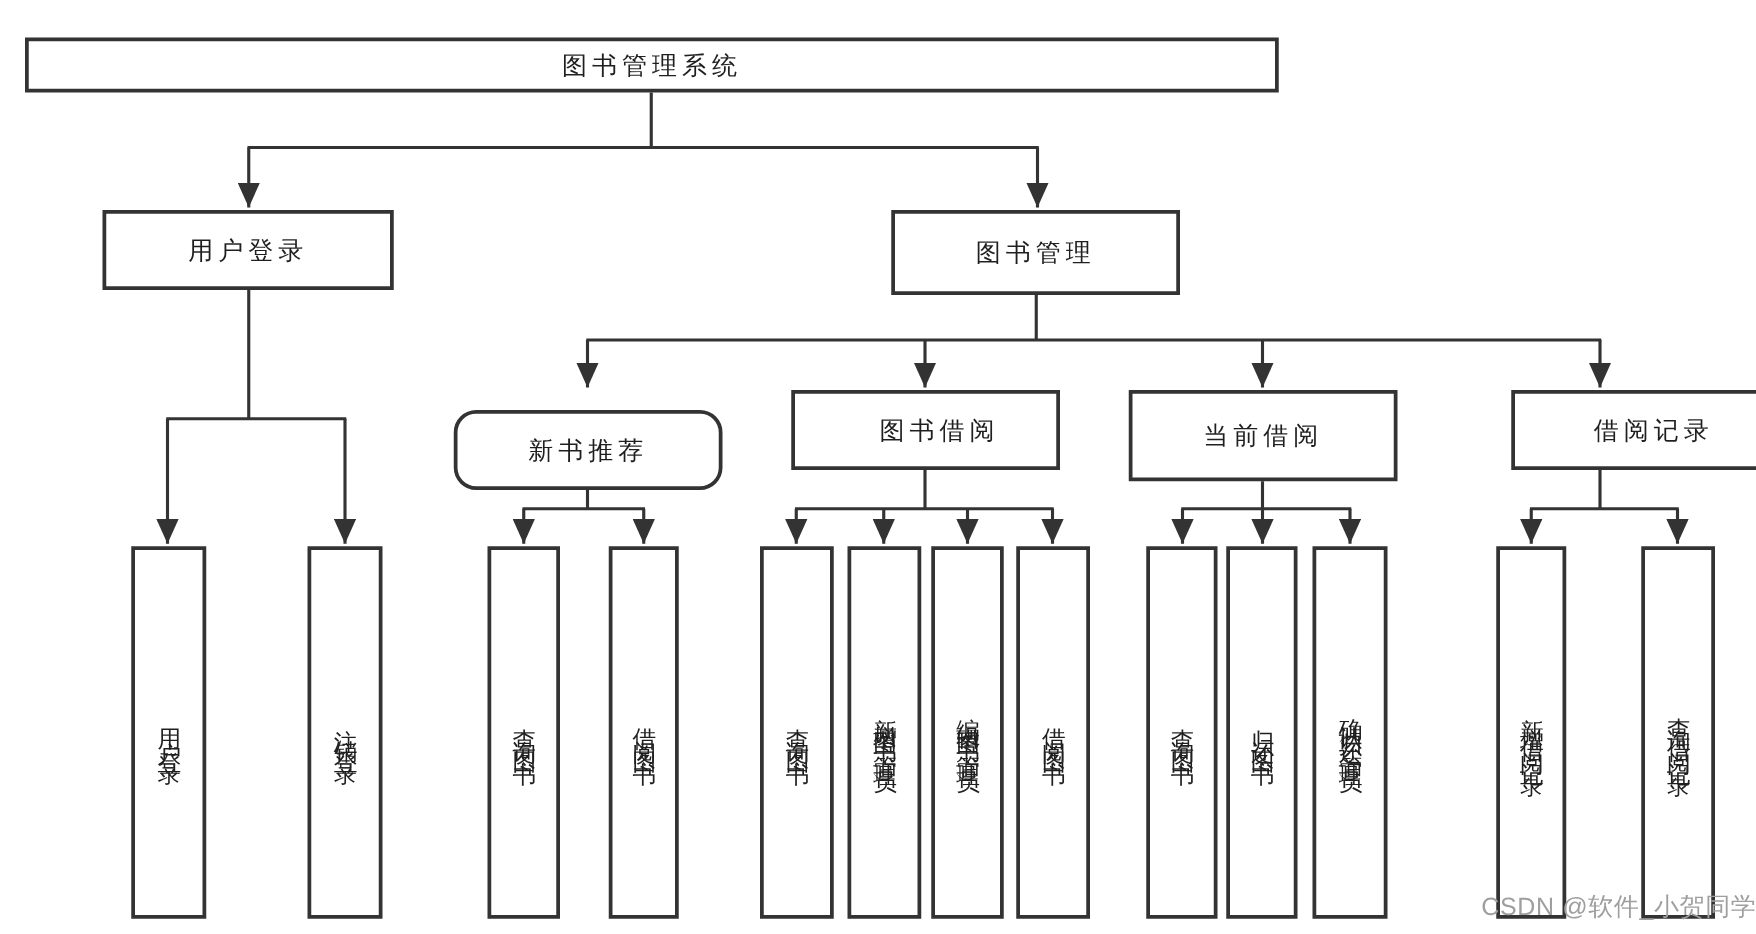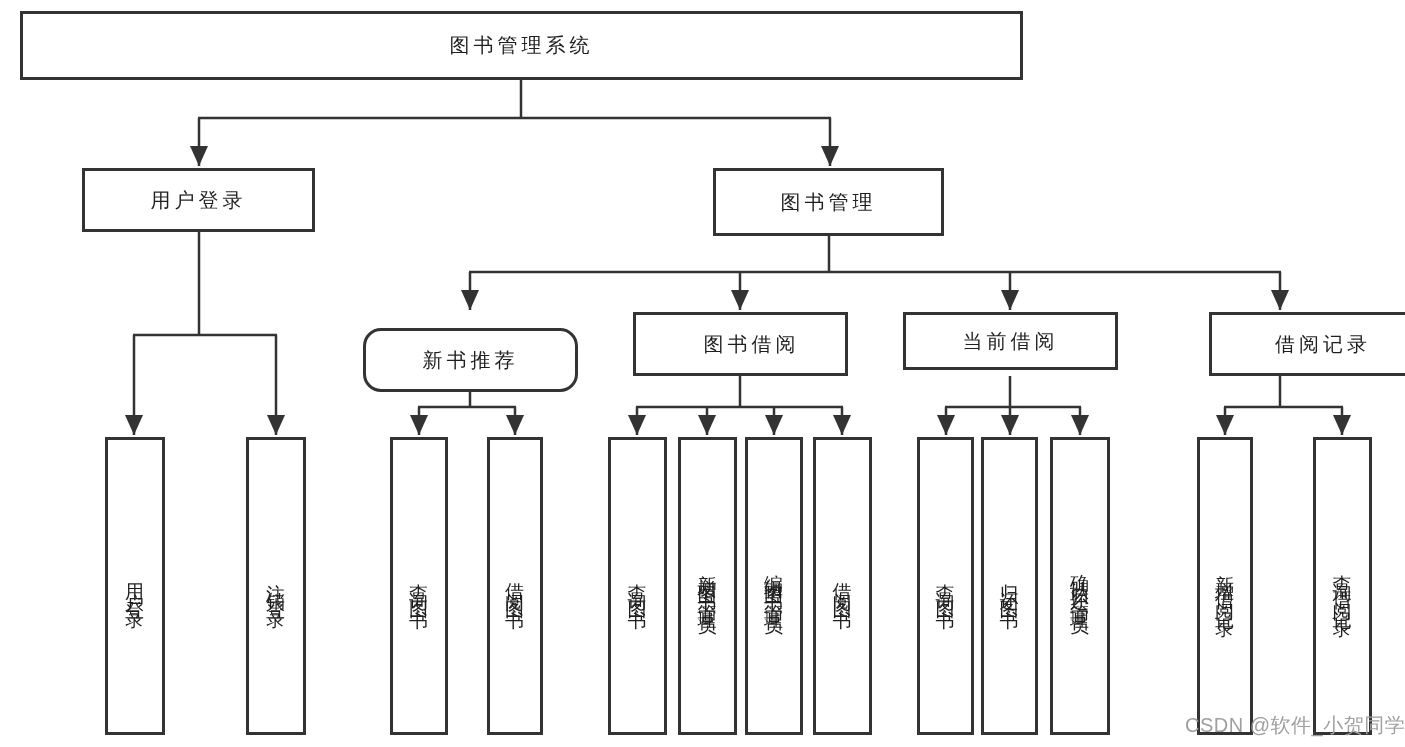--- a/index.html
+++ b/index.html
@@ -66,38 +66,38 @@
       <path d="M774 407 V435" marker-end="url(#arr)"></path>
       <path d="M842 407 V435" marker-end="url(#arr)"></path>
       <path d="M946 407 V435" marker-end="url(#arr)"></path>
       <path d="M1010 407 V435" marker-end="url(#arr)"></path>
       <path d="M1080 407 V435" marker-end="url(#arr)"></path>
       <path d="M1225 407 V435" marker-end="url(#arr)"></path>
       <path d="M1342 407 V435" marker-end="url(#arr)"></path>
     </g>
   </svg>
 
-  <div class="box" style="left:20px;top:11px;width:1003px;height:69px;">
+  <div class="box" style="left:20px;top:30px;width:1003px;height:44px;">
     <span class="h-label">图书管理系统</span>
   </div>
 
   <div class="box" style="left:82px;top:168px;width:233px;height:64px;">
     <span class="h-label">用户登录</span>
   </div>
   <div class="box" style="left:713px;top:168px;width:231px;height:68px;">
     <span class="h-label">图书管理</span>
   </div>
 
   <div class="box" style="left:363px;top:328px;width:215px;height:64px;border-radius:18px;">
     <span class="h-label">新书推荐</span>
   </div>
   <div class="box" style="left:633px;top:312px;width:215px;height:64px;padding-left:22px;">
     <span class="h-label">图书借阅</span>
   </div>
-  <div class="box" style="left:903px;top:312px;width:215px;height:58px;">
+  <div class="box" style="left:903px;top:312px;width:215px;height:73px;">
     <span class="h-label">当前借阅</span>
   </div>
   <div class="box" style="left:1209px;top:312px;width:228px;height:64px;">
     <span class="h-label">借阅记录</span>
   </div>
 
   <div class="box leaf" style="left:105px;top:437px;width:60px;height:298px;">
     <span class="v">用户登录</span>
   </div>
   <div class="box leaf" style="left:246px;top:437px;width:60px;height:298px;">

